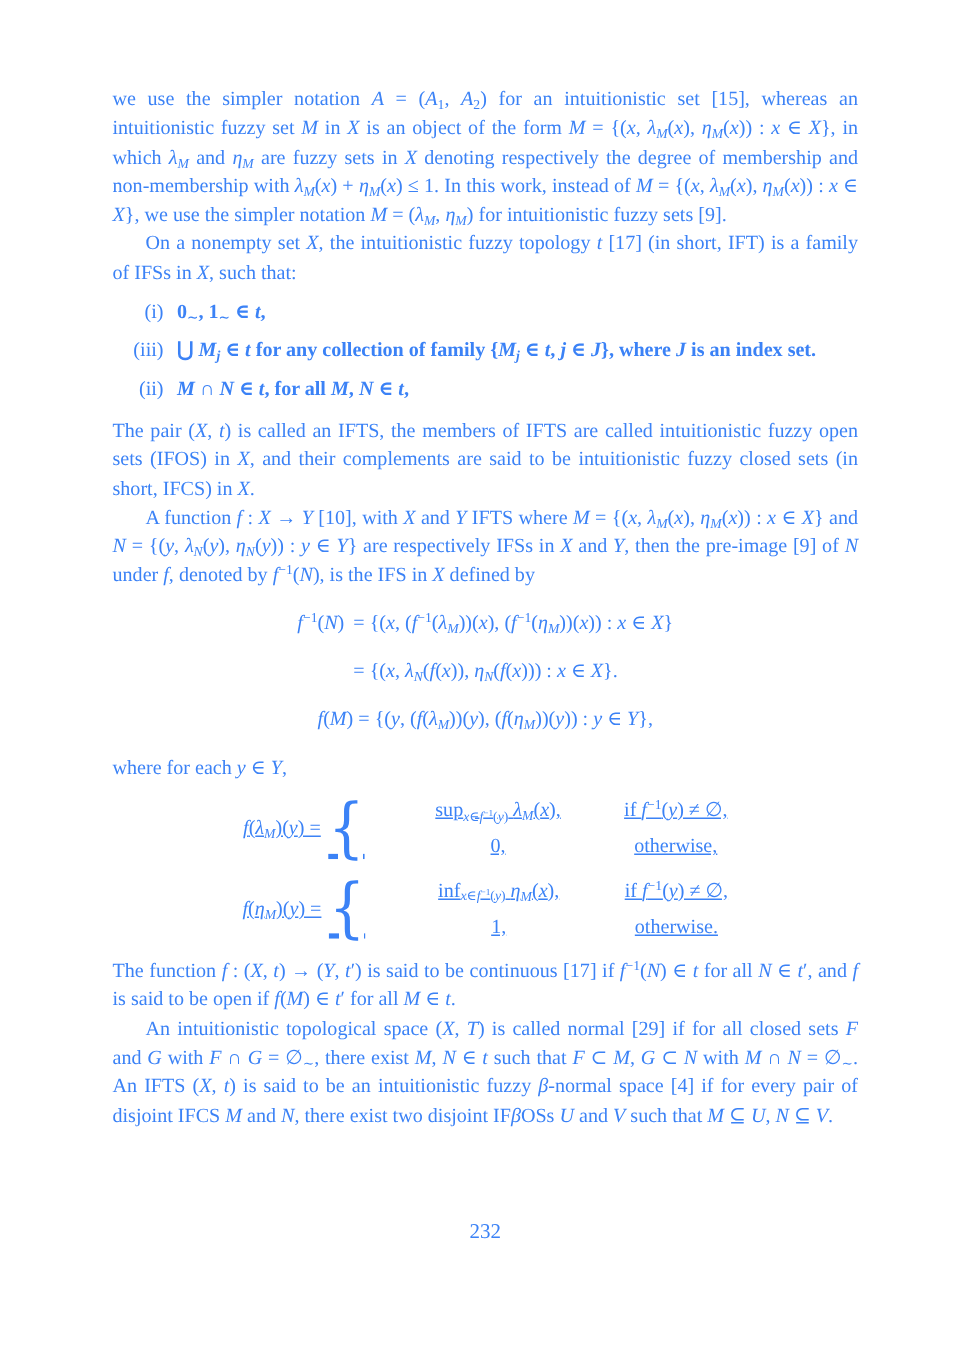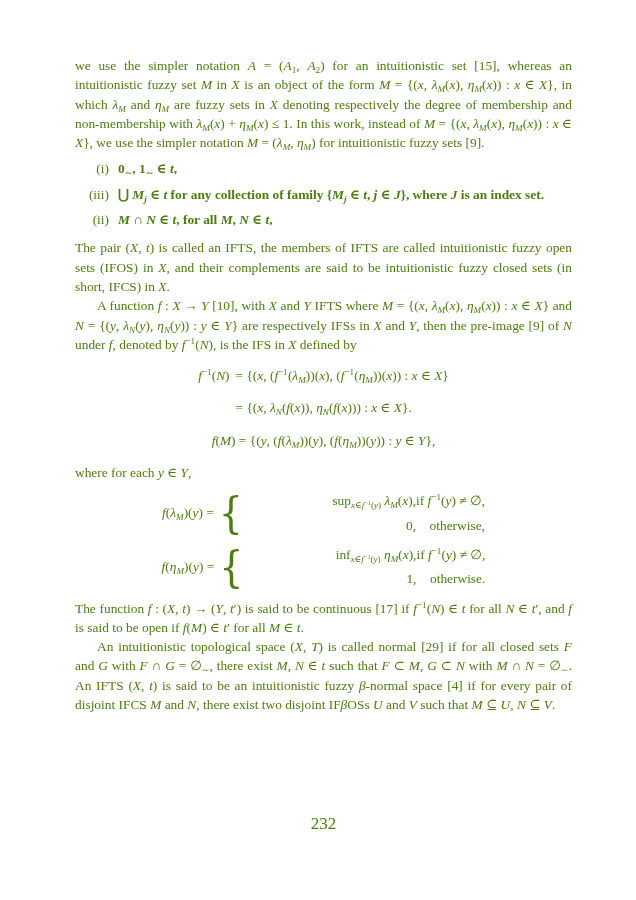--- a/index.html
+++ b/index.html
@@ -1,19 +1,19 @@
 <!DOCTYPE html>
 <html><head>
 <meta charset="utf-8">
 <style>
   * { margin:0; padding:0; box-sizing:border-box; }
   html, body { background:#ffffff; }
   .page {
     position:relative; width:590px; height:900px; background:#ffffff;
-    font-family:"Liberation Serif","DejaVu Serif",serif; color:#4d7c0f;
+    font-family:"Liberation Serif","DejaVu Serif",serif; color:#3b82f6;
     overflow:hidden;
   }
   .content {
     position:absolute; left:75px; top:56px; width:497px;
     font-size:13.4px; line-height:19.3px; text-align:justify;
   }
   .content i { font-style:italic; }
   sub, sup { font-size:0.68em; line-height:0; }
   sub { vertical-align:-0.3em; }
   sup { vertical-align:0.5em; }
@@ -21,40 +21,41 @@
   .indent { text-indent:22px; }
   .list { margin:7px 0 9px 0; }
   .list-item { display:flex; margin:6px 0; text-align:left; }
   .list-label { flex:0 0 34px; text-align:right; margin-right:9px; }
   .list-text { flex:1;font-weight:bold; }
   .eq { margin:12px 0 13px 0; display:flex; justify-content:center; text-align:left; }
   .eq-grid { display:grid; grid-template-columns:auto auto; column-gap:6px; row-gap:13px; }
   .eq-lhs { text-align:right; }
   .eq-single { margin:12px 0 13px 0; text-align:center; }
   .cases-wrap { margin:9px 0 10px 0; display:flex; justify-content:center; }
-  .cases { display:flex; align-items:center; text-align:right; }
+  .cases { display:flex; align-items:center; text-align:center;text-decoration:underline; }
   .cases-lhs { margin-right:5px; }
   .brace {
     font-family:"DejaVu Serif",serif; font-size:38px; font-weight:normal;
     transform:scaleY(1.15); margin-right:5px; display:inline-block; line-height:1;
   }
   .cases-grid { display:grid; grid-template-columns:168px auto; row-gap:5px; }
   .footer {
     position:absolute; left:75px; width:497px; top:814px;
-    text-align:center; font-size:17px;
+    text-align:center; font-size:14px;
   }
 </style>
 </head>
 <body>
 
 <div class="page">
   <div class="content">
 
     <div class="para">we use the simpler notation <i>A</i> = (<i>A</i><sub>1</sub>, <i>A</i><sub>2</sub>) for an intuitionistic set [15], whereas an intuitionistic fuzzy set <i>M</i> in <i>X</i> is an object of the form <i>M</i> = {(<i>x</i>, <i>λ</i><sub><i>M</i></sub>(<i>x</i>), <i>η</i><sub><i>M</i></sub>(<i>x</i>)) : <i>x</i> ∈ <i>X</i>}, in which <i>λ</i><sub><i>M</i></sub> and <i>η</i><sub><i>M</i></sub> are fuzzy sets in <i>X</i> denoting respectively the degree of membership and non-membership with <i>λ</i><sub><i>M</i></sub>(<i>x</i>) + <i>η</i><sub><i>M</i></sub>(<i>x</i>) ≤ 1. In this work, instead of <i>M</i> = {(<i>x</i>, <i>λ</i><sub><i>M</i></sub>(<i>x</i>), <i>η</i><sub><i>M</i></sub>(<i>x</i>)) : <i>x</i> ∈ <i>X</i>}, we use the simpler notation <i>M</i> = (<i>λ</i><sub><i>M</i></sub>, <i>η</i><sub><i>M</i></sub>) for intuitionistic fuzzy sets [9].</div>
 
+    <div class="para indent">On a nonempty set <i>X</i>, the intuitionistic fuzzy topology <i>t</i> [17] (in short, IFT) is a family of IFSs in <i>X</i>, such that:</div>
 
     <div class="list">
       <div class="list-item">
         <span class="list-label">(i)</span>
         <span class="list-text">0<sub>∼</sub>, 1<sub>∼</sub> ∈ <i>t</i>,</span>
       </div>
       <div class="list-item">
         <span class="list-label">(iii)</span>
         <span class="list-text">⋃ <i>M</i><sub><i>j</i></sub> ∈ <i>t</i> for any collection of family {<i>M</i><sub><i>j</i></sub> ∈ <i>t</i>, <i>j</i> ∈ <i>J</i>}, where <i>J</i> is an index set.</span>
       </div>

